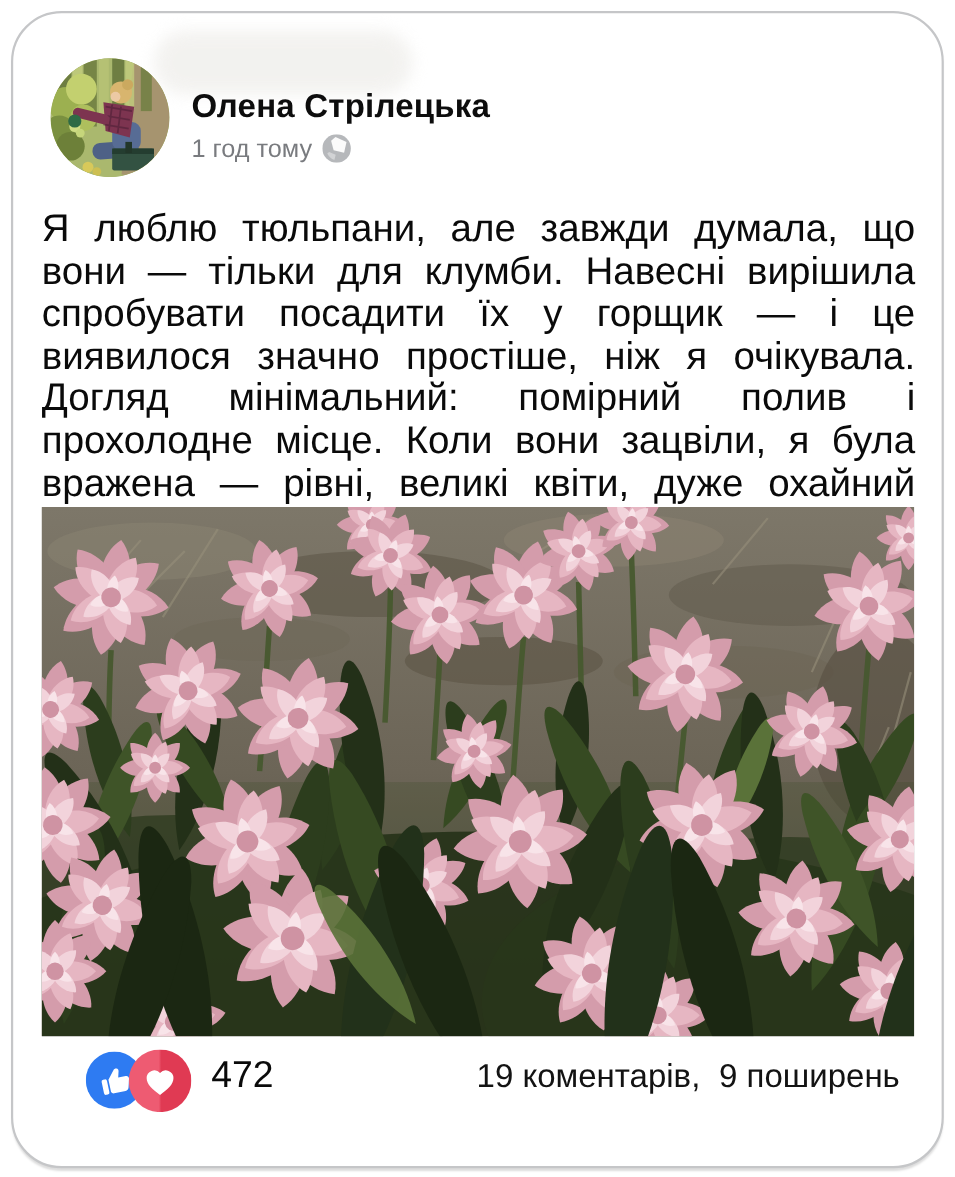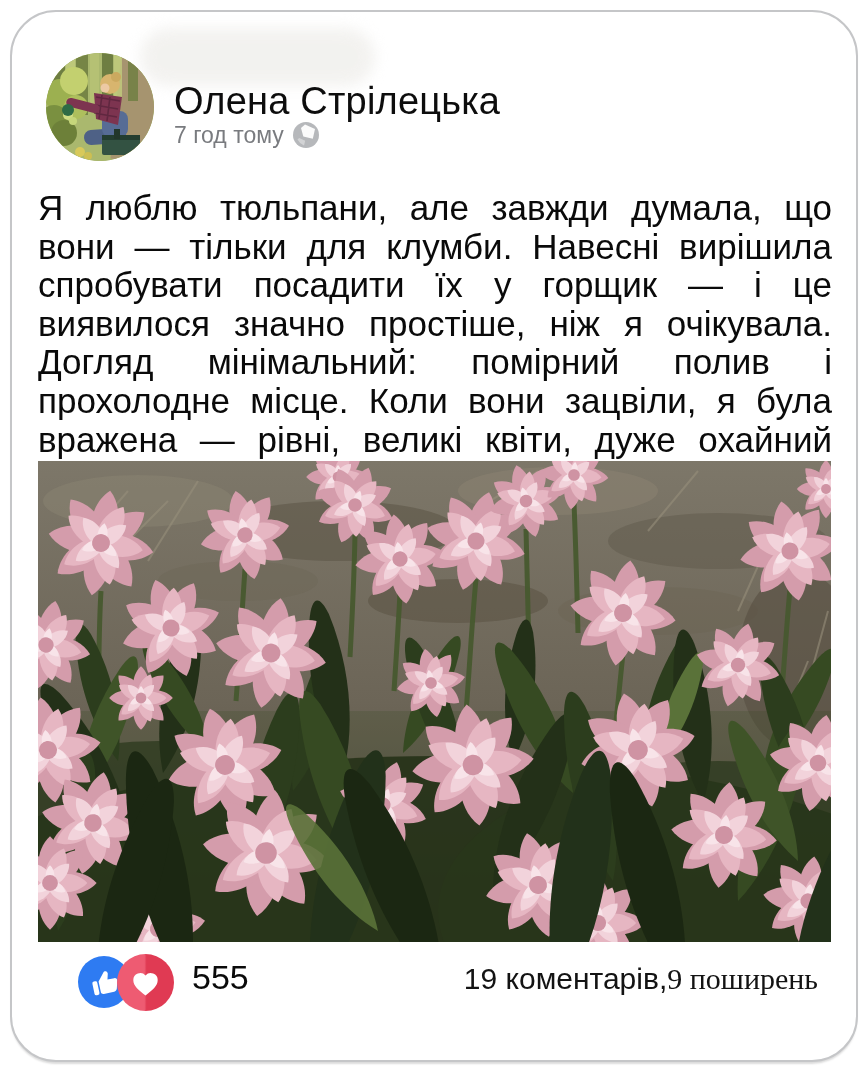--- a/index.html
+++ b/index.html
@@ -17,21 +17,21 @@
     position:absolute; left:128px; top:16px; width:235px; height:58px;
     background:#f0efec; border-radius:30px; filter:blur(7px); opacity:.8;
   }
   .avatar {
     position:absolute; left:34px; top:41px; width:108px; height:108px;
     border-radius:50%; overflow:hidden; background:#9fae62;
   }
   .avatar svg { display:block; }
   .author {
     position:absolute; left:162px; top:68px;
-    font-size:38px; font-weight:400; color:#0d0d0d; letter-spacing:.2px;
+    font-size:30px; font-weight:700; color:#0d0d0d; letter-spacing:.2px;
     white-space:nowrap;
   }
   .time-row {
     position:absolute; left:162px; top:108px; height:30px;
     display:flex; align-items:center; gap:9px;
     font-size:23px; color:#797b7f; white-space:nowrap;
   }
   .post-text {
     position:absolute; left:26px; top:177px; width:794px;
     font-size:35px; line-height:38.6px; color:#0a0a0a;
@@ -48,21 +48,21 @@
   .badge-like { left:40px; top:8px; width:52px; height:52px; }
   .badge-love { left:79px; top:6px; width:57px; height:57px; }
   .count {
     position:absolute; left:154px; top:10px;
     font-size:34px; color:#0a0a0a;
   }
   .meta {
     position:absolute; right:14px; top:14px;
     font-size:30px; color:#131313; white-space:nowrap;
   }
-  .meta .shares { margin-left:0;font-family:Liberation Serif, serif; }
+  .meta .shares { margin-left:17px; }
 </style>
 </head>
 <body>
 
 <div class="card">
 
   <div class="artifact"></div>
 
   <div class="avatar" aria-label="Жінка в картатій сорочці працює в саду">
     <svg width="108" height="108" viewBox="0 0 108 108">
@@ -109,21 +109,21 @@
           <rect x="68" y="76" width="6" height="10" fill="#22362a"></rect>
         </g>
         <circle cx="34" cy="99" r="5" fill="#d8c95a"></circle>
         <circle cx="42" cy="103" r="4" fill="#cdbf52"></circle>
       </g>
     </svg>
   </div>
 
   <div class="author">Олена Стрілецька</div>
   <div class="time-row">
-    <span>7 год тому</span>
+    <span>1 год тому</span>
     <svg width="26" height="26" viewBox="0 0 26 26">
       <circle cx="13" cy="13" r="13" fill="#b6b8bb"></circle>
       <path d="M12 2.5 L22 7 L19.8 16.8 L10.3 14.6 L8 6 Z" fill="#fbfbfb"></path>
       <path d="M4.5 17.5 a13 13 0 0 0 6.5 6 l1.2-4.8 -6-2.6 Z" fill="#d2d3d5"></path>
     </svg>
   </div>
 
   <div class="post-text">Я люблю тюльпани, але завжди думала, що вони — тільки для клумби. Навесні вирішила спробувати посадити їх у горщик — і це виявилося значно простіше, ніж я очікувала. Догляд мінімальний: помірний полив і прохолодне місце. Коли вони зацвіли, я була вражена — рівні, великі квіти, дуже охайний вигляд. Стоять красиво, тішать око і створюють справжній весняний настрій.</div>
 
   <div class="photo" role="img" aria-label="Клумба з рожевими махровими тюльпанами та темно-зеленим листям">
@@ -298,19 +298,19 @@
             <stop offset="0" stop-color="#ee5b72"></stop>
               <stop offset=".48" stop-color="#ee5b72"></stop>
             <stop offset=".52" stop-color="#e03a53"></stop>
               <stop offset="1" stop-color="#e03a53"></stop>
           </linearGradient>
         </defs>
         <circle cx="28.5" cy="28.5" r="28.5" fill="url(#loveg)"></circle>
         <path fill="#ffffff" d="M28.5 41.5 C 21.5 36.1 16.3 32 16.3 26.1 a7 7 0 0 1 12.2-4.7 a7 7 0 0 1 12.2 4.7 C 40.7 32 35.5 36.1 28.5 41.5 Z"></path>
       </svg>
     </div>
-    <div class="count">555</div>
+    <div class="count">472</div>
     <div class="meta">
       <span>19 коментарів,</span><span class="shares">9 поширень</span>
     </div>
   </div>
 
 </div>
 
 </body></html>

